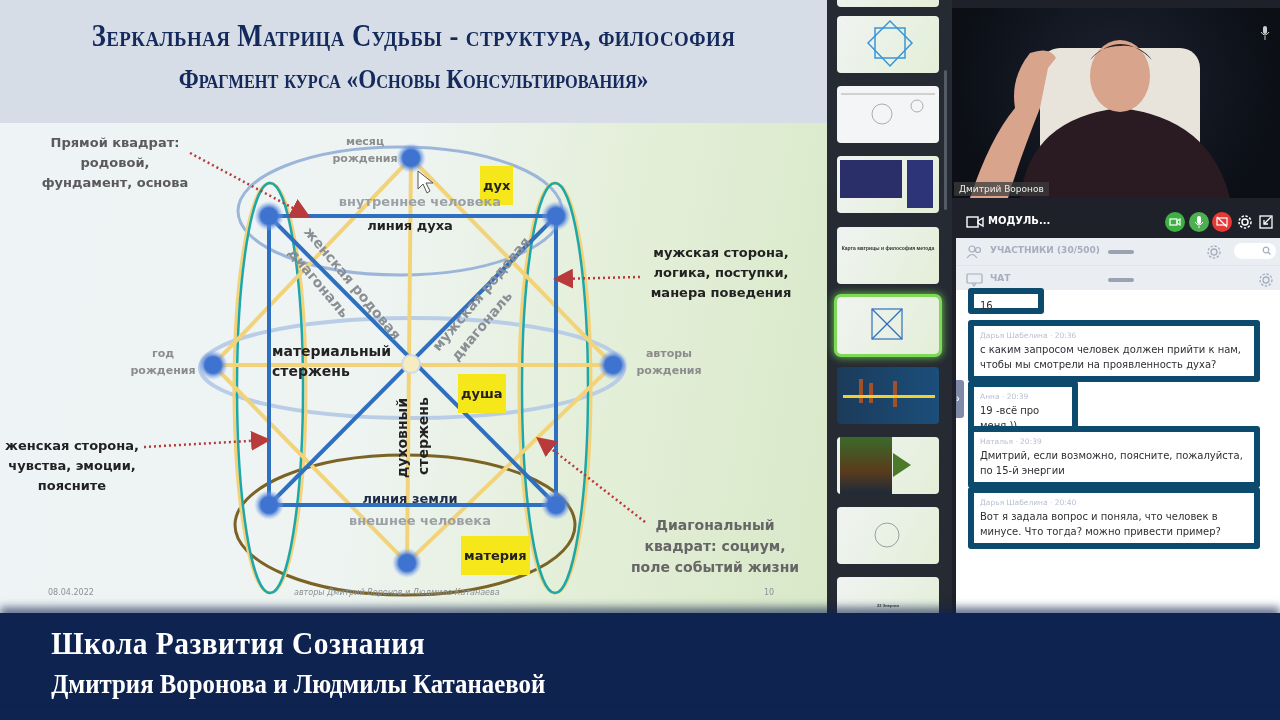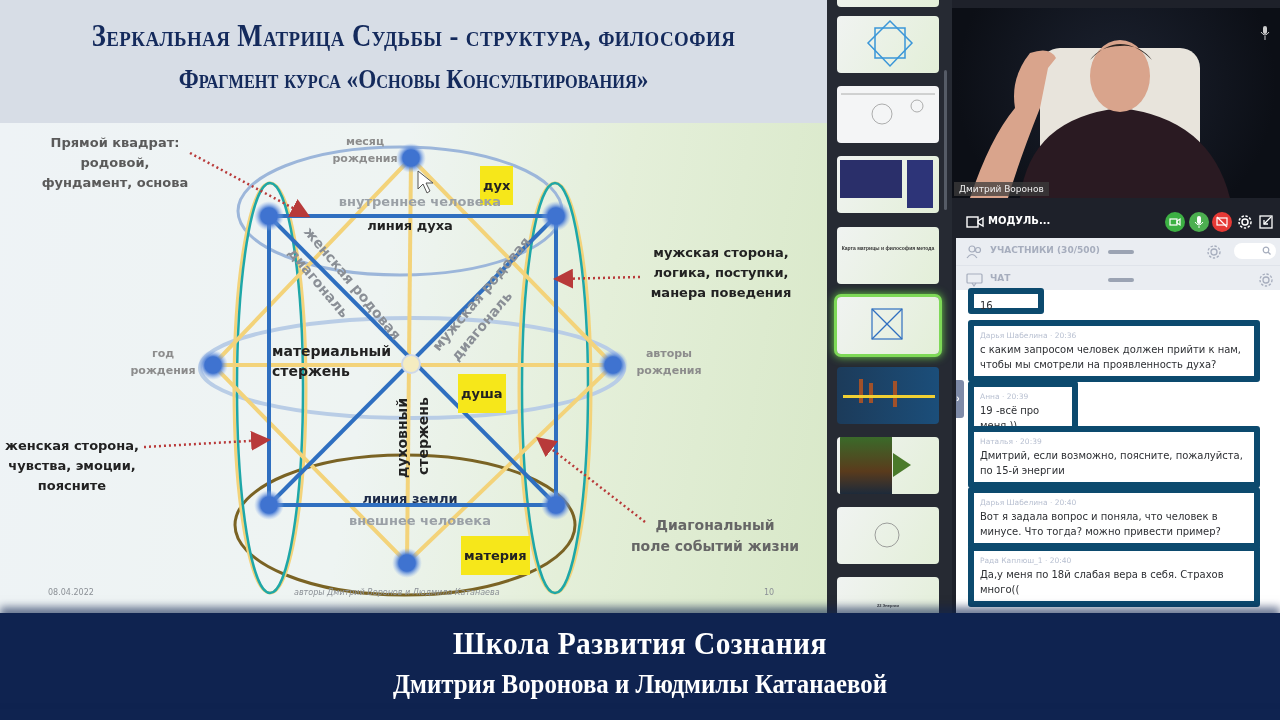--- a/index.html
+++ b/index.html
@@ -82,21 +82,21 @@
     position: absolute; left: 12px; background: #fff; border: 6px solid #0c4a6e; border-radius: 3px;
     padding: 4px 6px; font-family: "DejaVu Sans", sans-serif;
   }
   .msg-meta { font-size: 7.5px; color: #b7bfd0; line-height: 12px; }
   .msg-text { font-size: 10px; color: #2d2f33; line-height: 15px; }
   .collapse-tab { position: absolute; left: -4px; top: 90px; width: 12px; height: 38px; background: #7e8aa8; border-radius: 0 3px 3px 0; color: #fff; font-size: 10px; text-align: center; line-height: 38px; font-weight: bold; }
 
   
   .bottom-banner {
     position: absolute; left: 0; top: 613px; width: 1280px; height: 90px;
-    background: #0f2350; text-align: center;
+    background: #0f2350; 
     box-shadow: 0 -6px 8px rgba(15,35,80,0.6);
   }
   .bottom-line1 { position: absolute; left: 0; right: 0; top: 12px; color: #fff; font-family: "Liberation Serif", serif; font-weight: bold; font-size: 32px; transform: scaleX(0.92); letter-spacing: 0.5px; }
   .bottom-line2 { position: absolute; left: 0; right: 0; top: 56px; color: #fff; font-family: "Liberation Serif", serif; font-weight: bold; font-size: 27px; transform: scaleX(0.92); }
 </style>
 </head>
 <body>
 
 <div class="title-banner">
   <div class="title-line1">Зеркальная Матрица Судьбы - структура, философия</div>
@@ -169,20 +169,21 @@
     <div>логика, поступки,</div>
     <div>манера поведения</div>
   </div>
   <div class="slide-label dark" style="left:2px;top:313px;width:140px;">
     <div>женская сторона,</div>
     <div>чувства, эмоции,</div>
     <div>поясните</div>
   </div>
   <div class="slide-label" style="left:620px;top:392px;width:190px;font-size:14px;line-height:21px;color:#666;">
     <div>Диагональный</div>
+    <div>квадрат: социум,</div>
     <div>поле событий жизни</div>
   </div>
 
   <div class="slide-label small" style="left:330px;top:10px;width:70px;">
     <div>месяц</div>
     <div>рождения</div>
   </div>
   <div class="slide-label small" style="left:128px;top:222px;width:70px;">
     <div>год</div>
     <div>рождения</div>
@@ -375,24 +376,20 @@
         <div class="msg-text">19 -всё про меня ))</div>
       </div>
       <div class="msg" style="top:136px;width:292px;">
         <div class="msg-meta"><span>Наталья</span> · <span>20:39</span></div>
         <div class="msg-text">Дмитрий, если возможно, поясните, пожалуйста, по 15-й энергии</div>
       </div>
       <div class="msg" style="top:197px;width:292px;">
         <div class="msg-meta"><span>Дарья Шабелина</span> · <span>20:40</span></div>
         <div class="msg-text">Вот я задала вопрос и поняла, что человек в минусе. Что тогда? можно привести пример?</div>
       </div>
-      <div class="msg" style="top:255px;width:292px;">
-        <div class="msg-meta"><span>Рада Каплюш_1</span> · <span>20:40</span></div>
-        <div class="msg-text">Да,у меня по 18й слабая вера в себя. Страхов много((</div>
-      </div>
     </div>
   </div>
 </div>
 
 <div class="bottom-banner">
   <div class="bottom-line1">Школа Развития Сознания</div>
   <div class="bottom-line2">Дмитрия Воронова и Людмилы Катанаевой</div>
 </div>
 
 </body></html>

